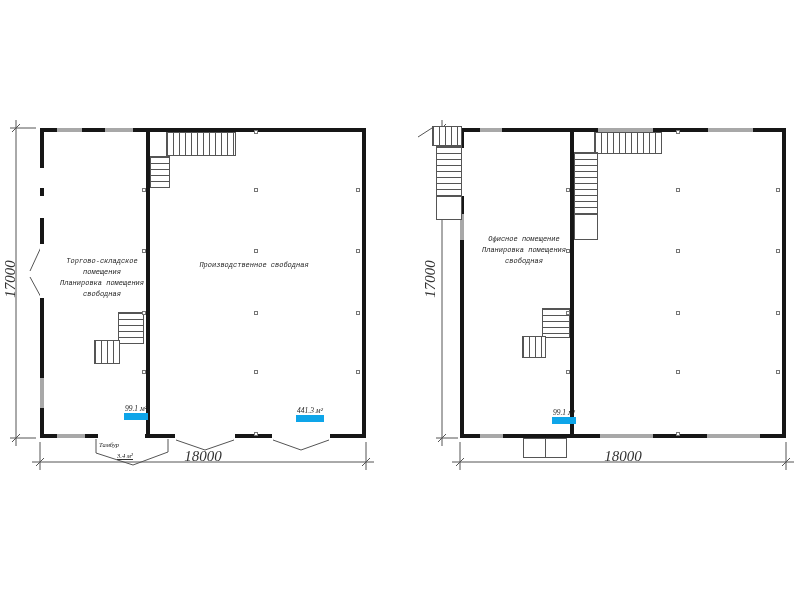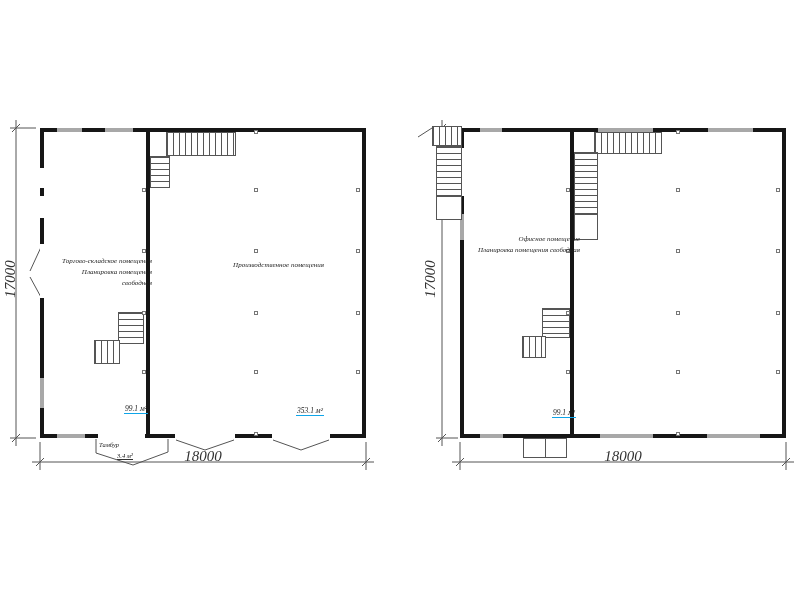--- a/index.html
+++ b/index.html
@@ -8,23 +8,23 @@
   .plan{position:absolute;border:4px solid #161616;background:#fff;box-sizing:border-box;}
   .wall-v{position:absolute;background:#161616;}
   .win{position:absolute;background:#a8a8a8;}
   .cut{position:absolute;background:#ffffff;}
   .tr-h{position:absolute;background-color:#fff;border:1px solid #555;box-sizing:border-box;
         background-image:repeating-linear-gradient(90deg,#555 0,#555 1px,transparent 1px,transparent 6px);}
   .tr-v{position:absolute;background-color:#fff;border:1px solid #555;box-sizing:border-box;
         background-image:repeating-linear-gradient(180deg,#555 0,#555 1px,transparent 1px,transparent 6px);}
   .land{position:absolute;background:#fff;border:1px solid #555;box-sizing:border-box;}
   .dot{position:absolute;width:4px;height:4px;border:1px solid #777;background:#fff;box-sizing:border-box;}
-  .rlabel{position:absolute;font-style:italic;font-size:7px;line-height:11px;text-align:right;color:#1c1c1c;}
+  .rlabel{position:absolute;font-style:italic;font-size:7px;line-height:11px;text-align:center;color:#1c1c1c;font-family:Liberation Mono, monospace;}
   .area{position:absolute;font-style:italic;font-size:7.5px;text-align:center;color:#1c1c1c;}
-  .area span{border-bottom:1px solid #0ea5e9;padding:0 1px;}
+  .area span{border-bottom:7px solid #0ea5e9;padding:0 1px;}
   .dimnum{position:absolute;font-style:italic;font-size:15px;text-align:center;color:#333;height:16px;}
   .rot{transform:rotate(-90deg);}
   svg.overlay{position:absolute;left:0;top:0;pointer-events:none;}
   .tamb{position:absolute;font-style:italic;font-size:6.5px;color:#1c1c1c;}
   .porch{position:absolute;border:1px solid #555;box-sizing:border-box;background:#fff;}
   .porch .mid{position:absolute;left:50%;top:0;width:1px;height:100%;background:#555;}
 </style>
 </head>
 <body>
 
@@ -133,28 +133,28 @@
     <div class="dot" style="left:312px;top:179px;"></div>
     <div class="dot" style="left:312px;top:238px;"></div>
     <div class="dot" style="left:210px;top:-2px;"></div>
     <div class="dot" style="left:210px;top:300px;"></div>
 
     <div class="rlabel" style="left:8px;top:124px;width:100px;">
       <div>Торгово-складское помещения</div>
       <div>Планировка помещения свободная</div>
     </div>
     <div class="rlabel" style="left:140px;top:128px;width:140px;">
-      <div>Производственное помещения</div>
+      <div>Производственное свободная</div>
     </div>
 
     <div class="area" style="left:70px;top:272px;width:44px;">
       <span>99.1 м²</span>
     </div>
     <div class="area" style="left:242px;top:274px;width:48px;">
-      <span>353.1 м²</span>
+      <span>441.3 м²</span>
     </div>
   </div>
 
   <div class="tamb" style="left:99px;top:441px;width:36px;">Тамбур</div>
   <div class="tamb" style="left:117px;top:452px;width:30px;">
     <span style="border-bottom:1px solid #333;">3.4 м²</span>
   </div>
 
   <div class="dimnum" style="left:163px;top:448px;width:80px;">18000</div>
   <div class="dimnum rot" style="left:-22px;top:271px;width:64px;">17000</div>

